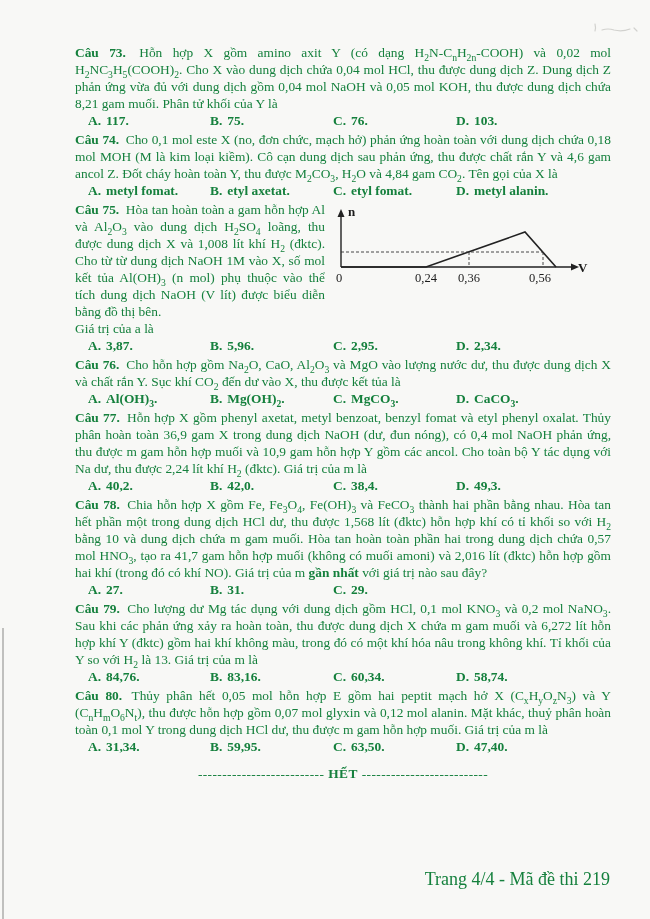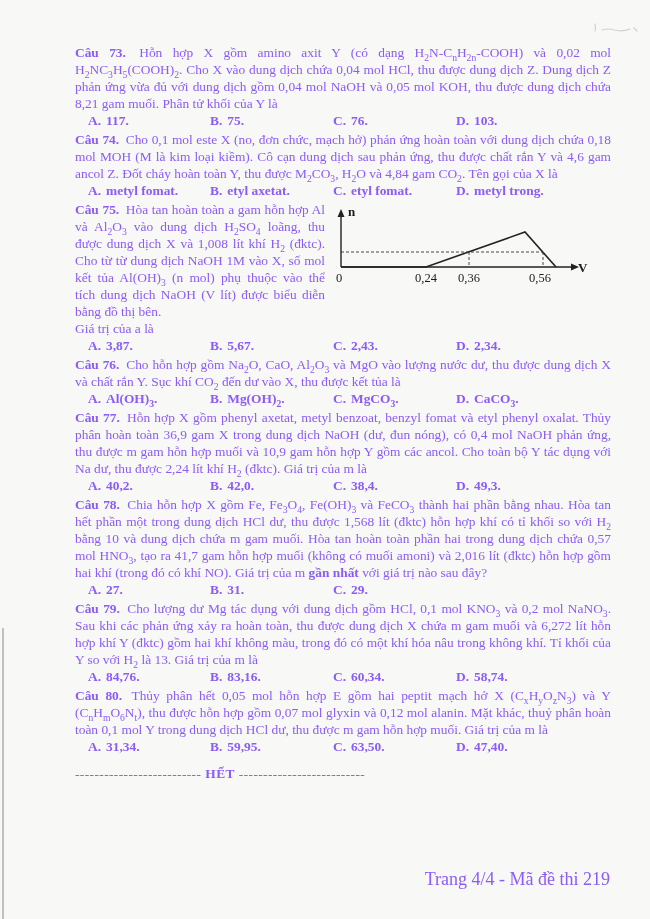--- a/index.html
+++ b/index.html
@@ -1,36 +1,36 @@
 <!DOCTYPE html>
 <html><head>
 <meta charset="utf-8">
 <style>
   html,body{margin:0;padding:0;background:#e9e9e7;}
   .page{
     position:relative;width:650px;height:919px;margin:0 auto;
     background:#f8f8f6;overflow:hidden;
     font-family:"Liberation Serif","DejaVu Serif",serif;
-    color:#8b5cf6;
+    color:#15803d;
   }
   .scan-edge{position:absolute;left:2px;top:628px;bottom:0;width:2px;background:rgba(100,100,100,.38);}
   .smudge{position:absolute;left:592px;top:20px;width:50px;height:20px;opacity:.55;}
   .content{position:absolute;left:75px;top:44px;width:536px;font-size:13.4px;line-height:17px;}
   .q{margin:0 0 2px 0;}
   .qtext{margin:0;text-align:justify;}
   .qtext b.qn{margin-right:3px;}
   sub{font-size:.72em;line-height:0;}
   .opts{display:grid;grid-template-columns:122px 123px 123px 1fr;padding-left:13px;font-weight:bold;}
   .opts.clear{clear:both;}
   .opt{white-space:nowrap;}
   .opt b{margin-right:5px;}
   .chart-float{float:right;width:280px;height:124px;margin:2px 0 0 6px;}
   .chart-float svg{display:block;}
   .chart-float svg text{font-family:"Liberation Serif","DejaVu Serif",serif;fill:#1b1b1b;}
-  .het{margin:10px 0 0 0;letter-spacing:.4px;}
+  .het{margin:10px 0 0 0;text-align:center;letter-spacing:.4px;}
   .het b{margin:0 4px;}
   .footer{position:absolute;top:869px;right:40px;font-size:18px;}
 </style>
 </head>
 <body>
 
 <div class="page">
 
   <div class="scan-edge"></div>
 
@@ -51,21 +51,21 @@
         <span class="opt"><b>D.</b><span>103.</span></span>
       </div>
     </div>
 
     <div class="q">
       <p class="qtext"><b class="qn">Câu 74.</b> <span>Cho 0,1 mol este X (no, đơn chức, mạch hở) phản ứng hoàn toàn với dung dịch chứa 0,18 mol MOH (M là kim loại kiềm). Cô cạn dung dịch sau phản ứng, thu được chất rắn Y và 4,6 gam ancol Z. Đốt cháy hoàn toàn Y, thu được M<sub>2</sub>CO<sub>3</sub>, H<sub>2</sub>O và 4,84 gam CO<sub>2</sub>. Tên gọi của X là</span></p>
       <div class="opts">
         <span class="opt"><b>A.</b><span>metyl fomat.</span></span>
         <span class="opt"><b>B.</b><span>etyl axetat.</span></span>
         <span class="opt"><b>C.</b><span>etyl fomat.</span></span>
-        <span class="opt"><b>D.</b><span>metyl trong.</span></span>
+        <span class="opt"><b>D.</b><span>metyl alanin.</span></span>
       </div>
     </div>
 
     <div class="q">
       <div class="chart-float">
         <svg width="280" height="95" viewBox="0 0 280 95">
 
           <line x1="10" y1="64" x2="240" y2="64" stroke="#222" stroke-width="1.4"></line>
           <polygon points="240,60.5 248,64 240,67.5" fill="#222"></polygon>
           <line x1="10" y1="64" x2="10" y2="12" stroke="#222" stroke-width="1.4"></line>
@@ -82,22 +82,22 @@
           <text x="8" y="79" font-size="12.5" text-anchor="middle">0</text>
           <text x="95" y="79" font-size="12.5" text-anchor="middle">0,24</text>
           <text x="138" y="79" font-size="12.5" text-anchor="middle">0,36</text>
           <text x="209" y="79" font-size="12.5" text-anchor="middle">0,56</text>
         </svg>
       </div>
       <p class="qtext"><b class="qn">Câu 75.</b> <span>Hòa tan hoàn toàn a gam hỗn hợp Al và Al<sub>2</sub>O<sub>3</sub> vào dung dịch H<sub>2</sub>SO<sub>4</sub> loãng, thu được dung dịch X và 1,008 lít khí H<sub>2</sub> (đktc). Cho từ từ dung dịch NaOH 1M vào X, số mol kết tủa Al(OH)<sub>3</sub> (n mol) phụ thuộc vào thể tích dung dịch NaOH (V lít) được biểu diễn bằng đồ thị bên.</span></p>
       <p class="qtext">Giá trị của a là</p>
       <div class="opts clear">
         <span class="opt"><b>A.</b><span>3,87.</span></span>
-        <span class="opt"><b>B.</b><span>5,67.</span></span>
-        <span class="opt"><b>C.</b><span>2,43.</span></span>
+        <span class="opt"><b>B.</b><span>5,96.</span></span>
+        <span class="opt"><b>C.</b><span>2,95.</span></span>
         <span class="opt"><b>D.</b><span>2,34.</span></span>
       </div>
     </div>
 
     <div class="q">
       <p class="qtext"><b class="qn">Câu 76.</b> <span>Cho hỗn hợp gồm Na<sub>2</sub>O, CaO, Al<sub>2</sub>O<sub>3</sub> và MgO vào lượng nước dư, thu được dung dịch X và chất rắn Y. Sục khí CO<sub>2</sub> đến dư vào X, thu được kết tủa là</span></p>
       <div class="opts">
         <span class="opt"><b>A.</b><span>Al(OH)<sub>3</sub>.</span></span>
         <span class="opt"><b>B.</b><span>Mg(OH)<sub>2</sub>.</span></span>
         <span class="opt"><b>C.</b><span>MgCO<sub>3</sub>.</span></span>

